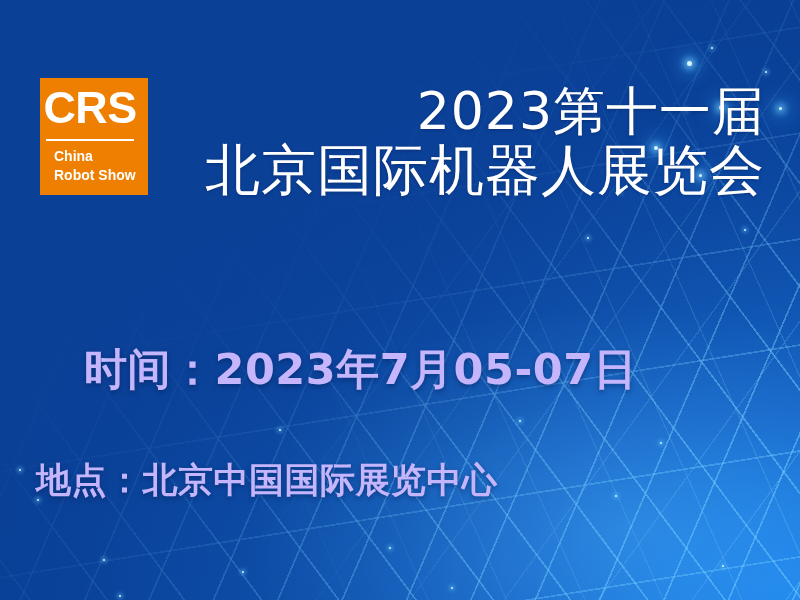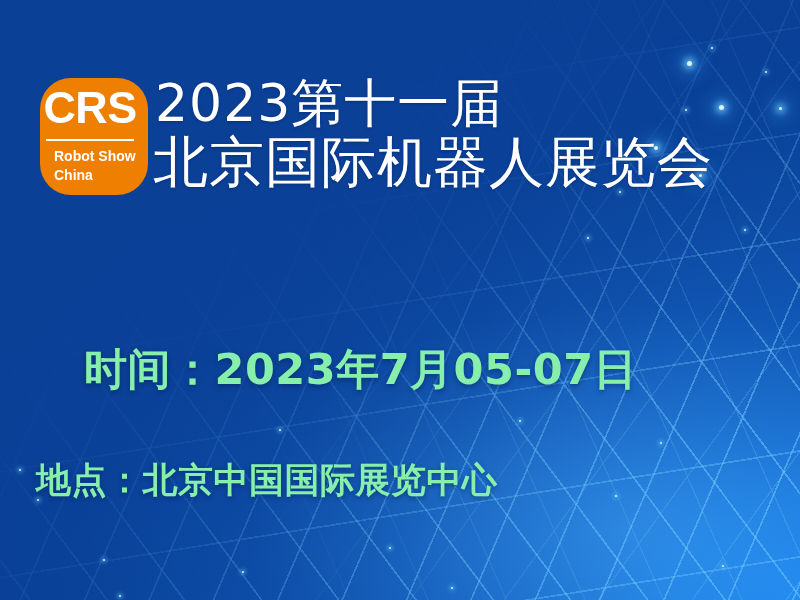--- a/index.html
+++ b/index.html
@@ -76,21 +76,20 @@
   
   .logo {
     position: absolute;
     left: 40px;
     top: 78px;
     width: 108px;
     height: 117px;
     background: #ee7f00;
     box-sizing: border-box;
     padding: 5px 8px 0 0;
-    border-radius: 31px;
   }
   .logo-crs {
     color: #ffffff;
     font-weight: bold;
     font-size: 44px;
     line-height: 50px;
     letter-spacing: -0.5px;
     text-align: center;
     font-family: "Liberation Sans", "DejaVu Sans", sans-serif;
     transform: scaleX(1.02);
@@ -107,23 +106,23 @@
     font-size: 14px;
     line-height: 19px;
     padding-left: 14px;
     font-family: "Liberation Sans", "DejaVu Sans", sans-serif;
   }
 
   
   .title-block {
     position: absolute;
     left: 155px;
-    top: 72px;
+    top: 80px;
     width: 610px;
-    text-align: left;
+    text-align: right;
   }
   .title-l1 {
     color: #ffffff;
     font-size: 52px;
     line-height: 62px;
     font-weight: normal;
     letter-spacing: 1px;
     text-shadow: 0 1px 3px rgba(0,20,60,0.35);
     font-family: "DejaVu Sans", "Liberation Sans", sans-serif;
   }
@@ -133,21 +132,21 @@
     line-height: 66px;
     font-weight: normal;
     letter-spacing: 1px;
     margin-left: -2px;
     text-shadow: 0 1px 3px rgba(0,20,60,0.35);
     font-family: Liberation Mono, monospace;
   }
 
   .info-line {
     position: absolute;
-    color: #86efac;
+    color: #c4b5fd;
     font-weight: bold;
     white-space: nowrap;
     text-shadow: 0 2px 5px rgba(0,25,70,0.45);
     font-family: "DejaVu Sans", "Liberation Sans", sans-serif;
   }
   .info-time {
     left: 84px;
     top: 344px;
     font-size: 43px;
     line-height: 50px;
@@ -193,22 +192,22 @@
       <div class="p" style="left: 615px; top: 495px; width: 2px; height: 2px; box-shadow: rgba(110, 205, 255, 0.7) 0px 0px 4px 1.5px;"></div>
       <div class="p" style="left: 722px; top: 565px; width: 2px; height: 2px; box-shadow: rgba(110, 205, 255, 0.7) 0px 0px 4px 1.5px;"></div>
       <div class="p" style="left: 660px; top: 442px; width: 2px; height: 2px; box-shadow: rgba(110, 205, 255, 0.7) 0px 0px 4px 1.5px;"></div>
       <div class="p" style="left: 519px; top: 420px; width: 2px; height: 2px; box-shadow: rgba(110, 205, 255, 0.7) 0px 0px 4px 1.5px;"></div>
       <div class="p" style="left: 279px; top: 429px; width: 2px; height: 2px; box-shadow: rgba(110, 205, 255, 0.7) 0px 0px 4px 1.5px;"></div>
     </div>
 
   <div class="logo">
     <div class="logo-crs">CRS</div>
     <div class="logo-rule"></div>
+    <div class="logo-sub">China</div>
     <div class="logo-sub">Robot Show</div>
-    <div class="logo-sub">China</div>
   </div>
 
   <div class="title-block">
     <div class="title-l1">2023第十一届</div>
     <div class="title-l2">北京国际机器人展览会</div>
   </div>
 
   <div class="info-line info-time">时间：2023年7月05-07日</div>
   <div class="info-line info-place">地点：北京中国国际展览中心</div>
 

